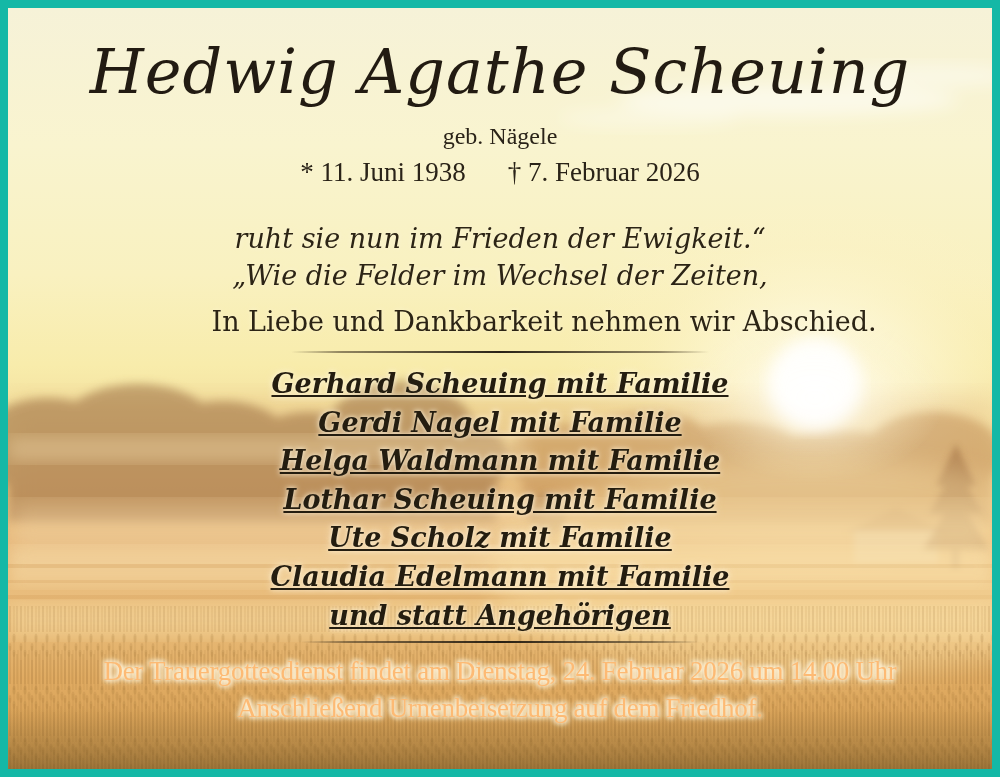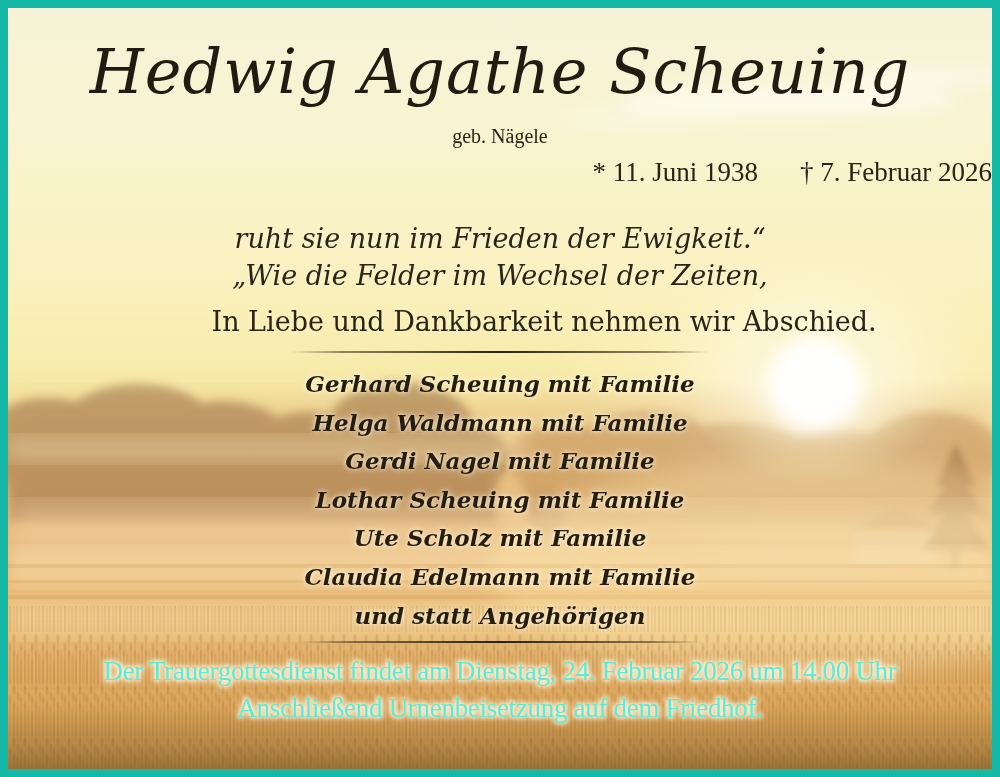--- a/index.html
+++ b/index.html
@@ -17,22 +17,22 @@
   .content{position:absolute;left:0;top:0;width:984px;height:761px;}
   .content > *{position:absolute;left:0;width:100%;text-align:center;}
 
   .title{
     top:14px;margin:0;line-height:100px;
     font-family:"DejaVu Serif", serif;
     font-style:italic;font-weight:normal;
     font-size:62px;letter-spacing:1px;
     color:#221b12;
   }
-  .maiden{top:112px;line-height:32px;font-size:20px;color:#2a2318;}
-  .dates{top:147px;line-height:34px;font-size:27px;color:#2a2318;text-align:right;}
+  .maiden{top:112px;line-height:32px;font-size:24px;color:#2a2318;}
+  .dates{top:147px;line-height:34px;font-size:27px;color:#2a2318;}
   .dates .birth{margin-right:42px;}
   .quote{
     top:212px;line-height:37px;font-size:27px;
     font-family:"DejaVu Serif", serif;font-style:italic;
     color:#2c2415;
     text-shadow:0 0 5px rgba(255,250,228,.55);
   }
   .farewell{
     top:297px;line-height:34px;font-size:27px;
     font-family:"DejaVu Serif", serif;
@@ -46,30 +46,31 @@
     background:linear-gradient(90deg,
       rgba(60,48,30,0) 0%,
       rgba(60,48,30,.55) 12%,
       rgba(30,24,15,.95) 50%,
       rgba(60,48,30,.55) 88%,
       rgba(60,48,30,0) 100%);
   }
   .divider-1{top:343px;}
   .divider-2{top:633px;width:398px;}
   .mourners{
-    top:357px;line-height:38.6px;font-size:23px;
+    top:357px;line-height:38.6px;font-size:27px;
     font-family:"DejaVu Serif", serif;
     font-style:italic;font-weight:bold;
     color:#241d10;
     text-shadow:0 0 4px rgba(255,248,226,.85),0 0 9px rgba(255,248,226,.55);
+    text-decoration:underline;
   }
   .service{
     top:645px;line-height:37px;font-size:27px;
     letter-spacing:-0.3px;
-    color:#5eead4;
+    color:#fdba74;
     text-shadow:
       0 0 4px #fff7e0,0 0 8px #fff7e0,
       1px 1px 5px rgba(255,247,224,.9),
       -1px -1px 5px rgba(255,247,224,.9);
     white-space:nowrap;
   }
 </style>
 </head>
 <body>
 
@@ -196,22 +197,22 @@
       <div>ruht sie nun im Frieden der Ewigkeit.“</div>
       <div>„Wie die Felder im Wechsel der Zeiten,</div>
     </div>
 
     <div class="farewell">In Liebe und Dankbarkeit nehmen wir Abschied.</div>
 
     <div class="divider divider-1"></div>
 
     <div class="mourners">
       <div>Gerhard Scheuing mit Familie</div>
+      <div>Gerdi Nagel mit Familie</div>
       <div>Helga Waldmann mit Familie</div>
-      <div>Gerdi Nagel mit Familie</div>
       <div>Lothar Scheuing mit Familie</div>
       <div>Ute Scholz mit Familie</div>
       <div>Claudia Edelmann mit Familie</div>
       <div>und statt Angehörigen</div>
     </div>
 
     <div class="divider divider-2"></div>
 
     <div class="service">
       <div>Der Trauergottesdienst findet am Dienstag, 24. Februar 2026 um 14.00 Uhr</div>

